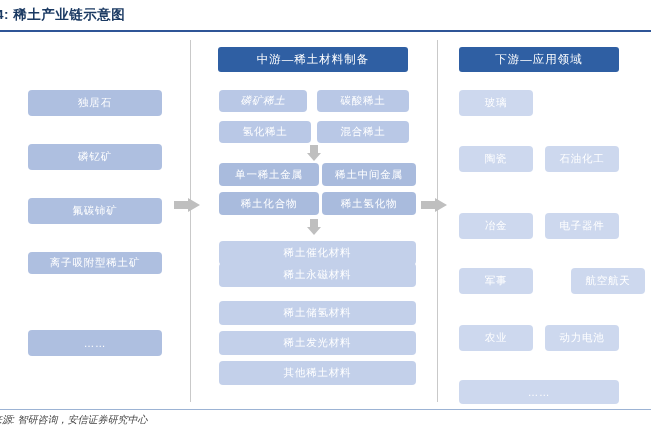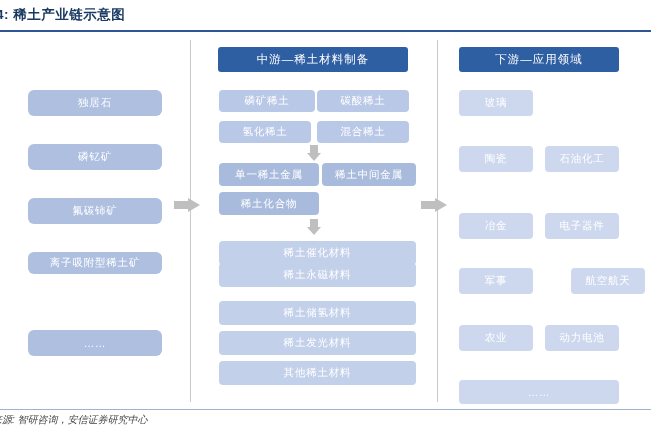--- a/index.html
+++ b/index.html
@@ -85,21 +85,21 @@
     border-radius: 4px;
     color: #ffffff;
     font-size: 10.5px;
     display: flex;
     align-items: center;
     justify-content: center;
     letter-spacing: 0.8px;
     white-space: nowrap;
     box-sizing: border-box;
   }
-  .tone-a { background: #aebfe0; border-radius: 6px; }
+  .tone-a { background: #aebfe0; }
   .tone-b { background: #b9c8e6; }
   .tone-c { background: #c3d0ea; }
   .tone-d { background: #a9bbdd; }
   .tone-e { background: #cdd8ee; }
   
   .arrow {
     position: absolute;
     width: 26px;
     height: 14px;
   }
@@ -156,33 +156,34 @@
   <div class="node tone-a" style="left:28px; top:252px; width:134px; height:22px;">离子吸附型稀土矿</div>
   <div class="node tone-a" style="left:28px; top:330px; width:134px; height:26px;">……</div>
 
   <div class="arrow" style="left:174px; top:198px;">
     <div class="shaft"></div>
       <div class="head"></div>
   </div>
 
   <div class="col-header" style="left:218px; top:47px; width:190px;">中游—稀土材料制备</div>
 
-  <div class="node tone-b" style="left:219px; top:90px; width:96px; height:22px;">磷矿稀土</div>
+  <div class="node tone-b" style="left:219px; top:90px; width:88px; height:22px;font-style:italic;">磷矿稀土</div>
   <div class="node tone-b" style="left:317px; top:90px; width:92px; height:22px;">碳酸稀土</div>
   <div class="node tone-b" style="left:219px; top:121px; width:92px; height:22px;">氢化稀土</div>
   <div class="node tone-b" style="left:317px; top:121px; width:92px; height:22px;">混合稀土</div>
 
   <div class="varrow" style="left:307px; top:145px;">
     <div class="vshaft"></div>
       <div class="vhead"></div>
   </div>
 
   <div class="node tone-d" style="left:219px; top:163px; width:100px; height:23px;">单一稀土金属</div>
   <div class="node tone-d" style="left:322px; top:163px; width:94px; height:23px;">稀土中间金属</div>
   <div class="node tone-d" style="left:219px; top:192px; width:100px; height:23px;">稀土化合物</div>
+  <div class="node tone-d" style="left:322px; top:192px; width:94px; height:23px;">稀土氢化物</div>
 
   <div class="varrow" style="left:307px; top:219px;">
     <div class="vshaft"></div>
       <div class="vhead"></div>
   </div>
 
   <div class="node tone-c" style="left:219px; top:241px; width:197px; height:24px;">稀土催化材料</div>
   <div class="node tone-c" style="left:219px; top:263px; width:197px; height:24px;">稀土永磁材料</div>
   <div class="node tone-c" style="left:219px; top:301px; width:197px; height:24px;">稀土储氢材料</div>
   <div class="node tone-c" style="left:219px; top:331px; width:197px; height:24px;">稀土发光材料</div>

